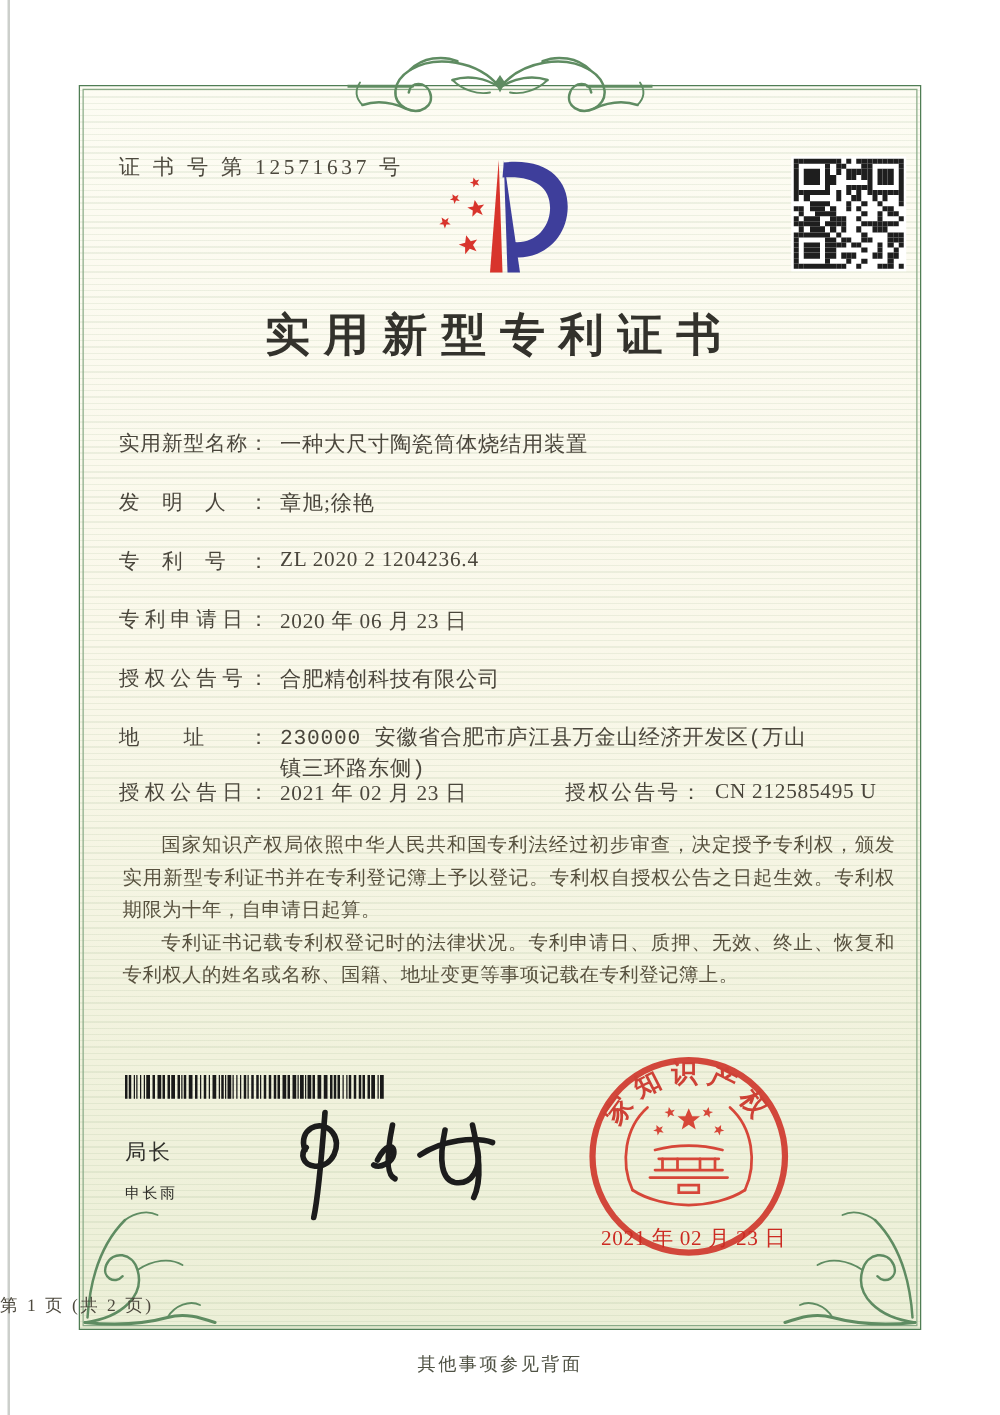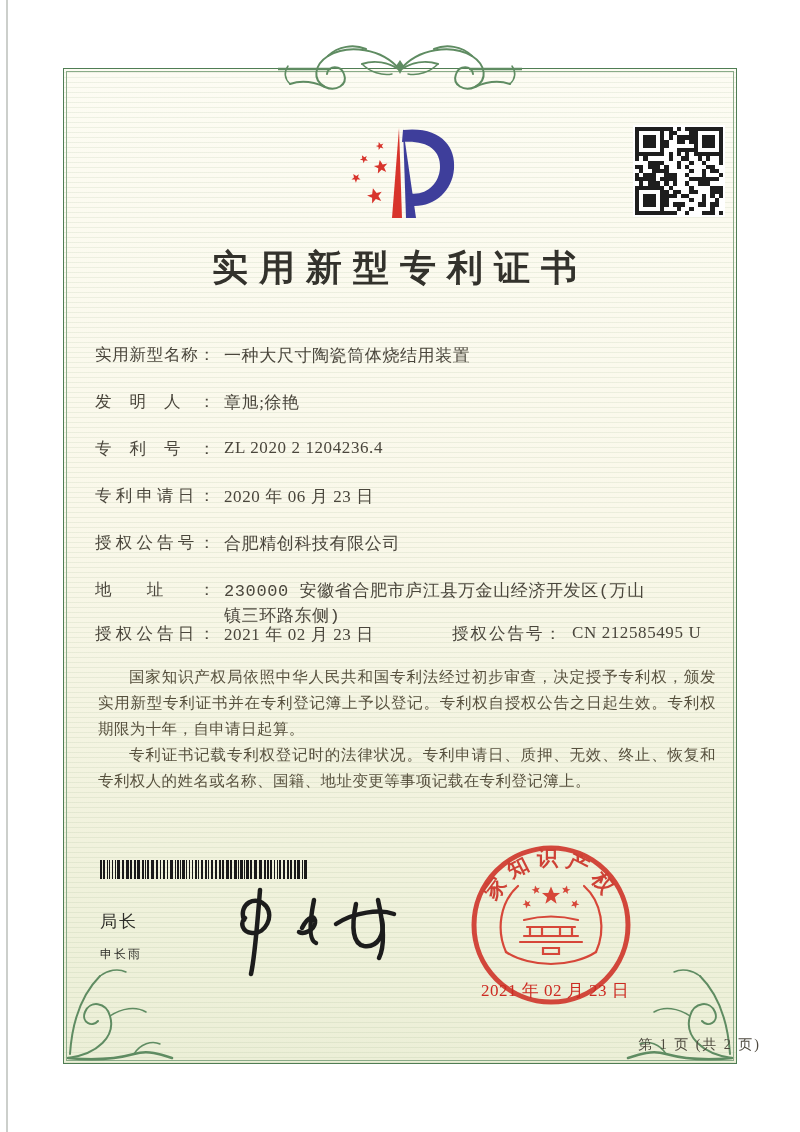--- a/index.html
+++ b/index.html
@@ -39,21 +39,21 @@
   .paragraphs{position:absolute;left:98px;top:664px;width:618px;font-size:15.5px;line-height:26px;color:#57513e;text-align:justify;}
   .paragraphs p{margin:0;text-indent:2em;letter-spacing:0.4px;}
   .barcode{position:absolute;left:100px;top:860px;width:212px;height:19px;display:flex;align-items:stretch;}
   .barcode div{height:100%;}
   .barcode .bar{background:#191919;}
   .director-title{position:absolute;left:100px;top:910px;font-size:17px;font-family:"Liberation Sans","DejaVu Sans",sans-serif;color:#2e2e29;letter-spacing:2px;}
   .director-name{position:absolute;left:100px;top:946px;font-size:12px;font-family:"Liberation Sans","DejaVu Sans",sans-serif;color:#2e2e29;letter-spacing:2px;}
   .signature{position:absolute;left:210px;top:876px;width:212px;height:112px;}
   .seal{position:absolute;left:466px;top:840px;width:170px;height:170px;opacity:0.92;}
   .seal-date{position:absolute;left:462px;top:979px;width:186px;text-align:center;font-size:17px;color:#cc2b22;letter-spacing:0.5px;white-space:nowrap;}
-  .footer-page{position:absolute;left:0;top:1036px;width:761px;text-align:right;font-size:14px;letter-spacing:2px;color:#4d493e;}
+  .footer-page{position:absolute;left:0;top:1036px;width:761px;text-align:left;font-size:14px;letter-spacing:2px;color:#4d493e;}
   .back-note{position:absolute;left:0;top:1082px;width:800px;text-align:center;font-size:14.5px;letter-spacing:2px;color:#4f5244;}
 </style>
 </head>
 <body>
 
 <div class="page">
   <div class="photo-edge"></div>
 
   <div class="frame"></div>
 
@@ -88,20 +88,21 @@
     <g stroke="#5f8c62" fill="none" stroke-width="2" stroke-linecap="round" transform="translate(112,0) scale(-1,1)">
       <path d="M4,94 C34,90 52,72 46,52 C42,38 26,36 21,48 C17,58 28,64 34,57"></path>
       <path d="M6,90 C8,60 16,32 36,12"></path>
       <path d="M36,12 C44,6 54,4 62,8" stroke-width="1.5"></path>
       <path d="M46,52 C58,44 72,42 82,48" stroke-width="1.5"></path>
       <path d="M4,94 C24,96 48,96 70,90 C84,86 96,90 108,94" stroke-width="2.5"></path>
       <path d="M70,90 C76,80 88,76 96,80" stroke-width="1.5"></path>
     </g>
   </svg>
 
+  <div class="cert-no">证 书 号 第 12571637 号</div>
 
   <svg class="logo" viewBox="0 0 152 116">
     <defs>
       <polygon id="star" points="0,-10 2.9,-3.1 9.5,-3.1 4.1,1.2 5.9,8.1 0,4 -5.9,8.1 -4.1,1.2 -9.5,-3.1 -2.9,-3.1"></polygon>
     </defs>
     <g fill="#d8342c">
       <use href="#star" transform="translate(44,34) scale(0.42) rotate(-18)"></use>
       <use href="#star" transform="translate(28,47) scale(0.42) rotate(-30)"></use>
       <use href="#star" transform="translate(45,55) scale(0.72) rotate(-10)"></use>
       <use href="#star" transform="translate(20,66) scale(0.48) rotate(-35)"></use>
@@ -751,13 +752,14 @@
         <path d="M40,112 C30,90 34,62 52,46"></path>
         <path d="M130,112 C140,90 136,62 118,46"></path>
         <path d="M40,112 C52,120 70,124 85,124 C100,124 118,120 130,112"></path>
         <path d="M77,108 H93 V114 H77 Z"></path>
       </g>
     </g>
   </svg>
   <div class="seal-date">2021 年 02 月 23 日</div>
 
   <div class="footer-page">第 1 页 (共 2 页)</div>
+  <div class="back-note">其他事项参见背面</div>
 </div>
 
 </body></html>

